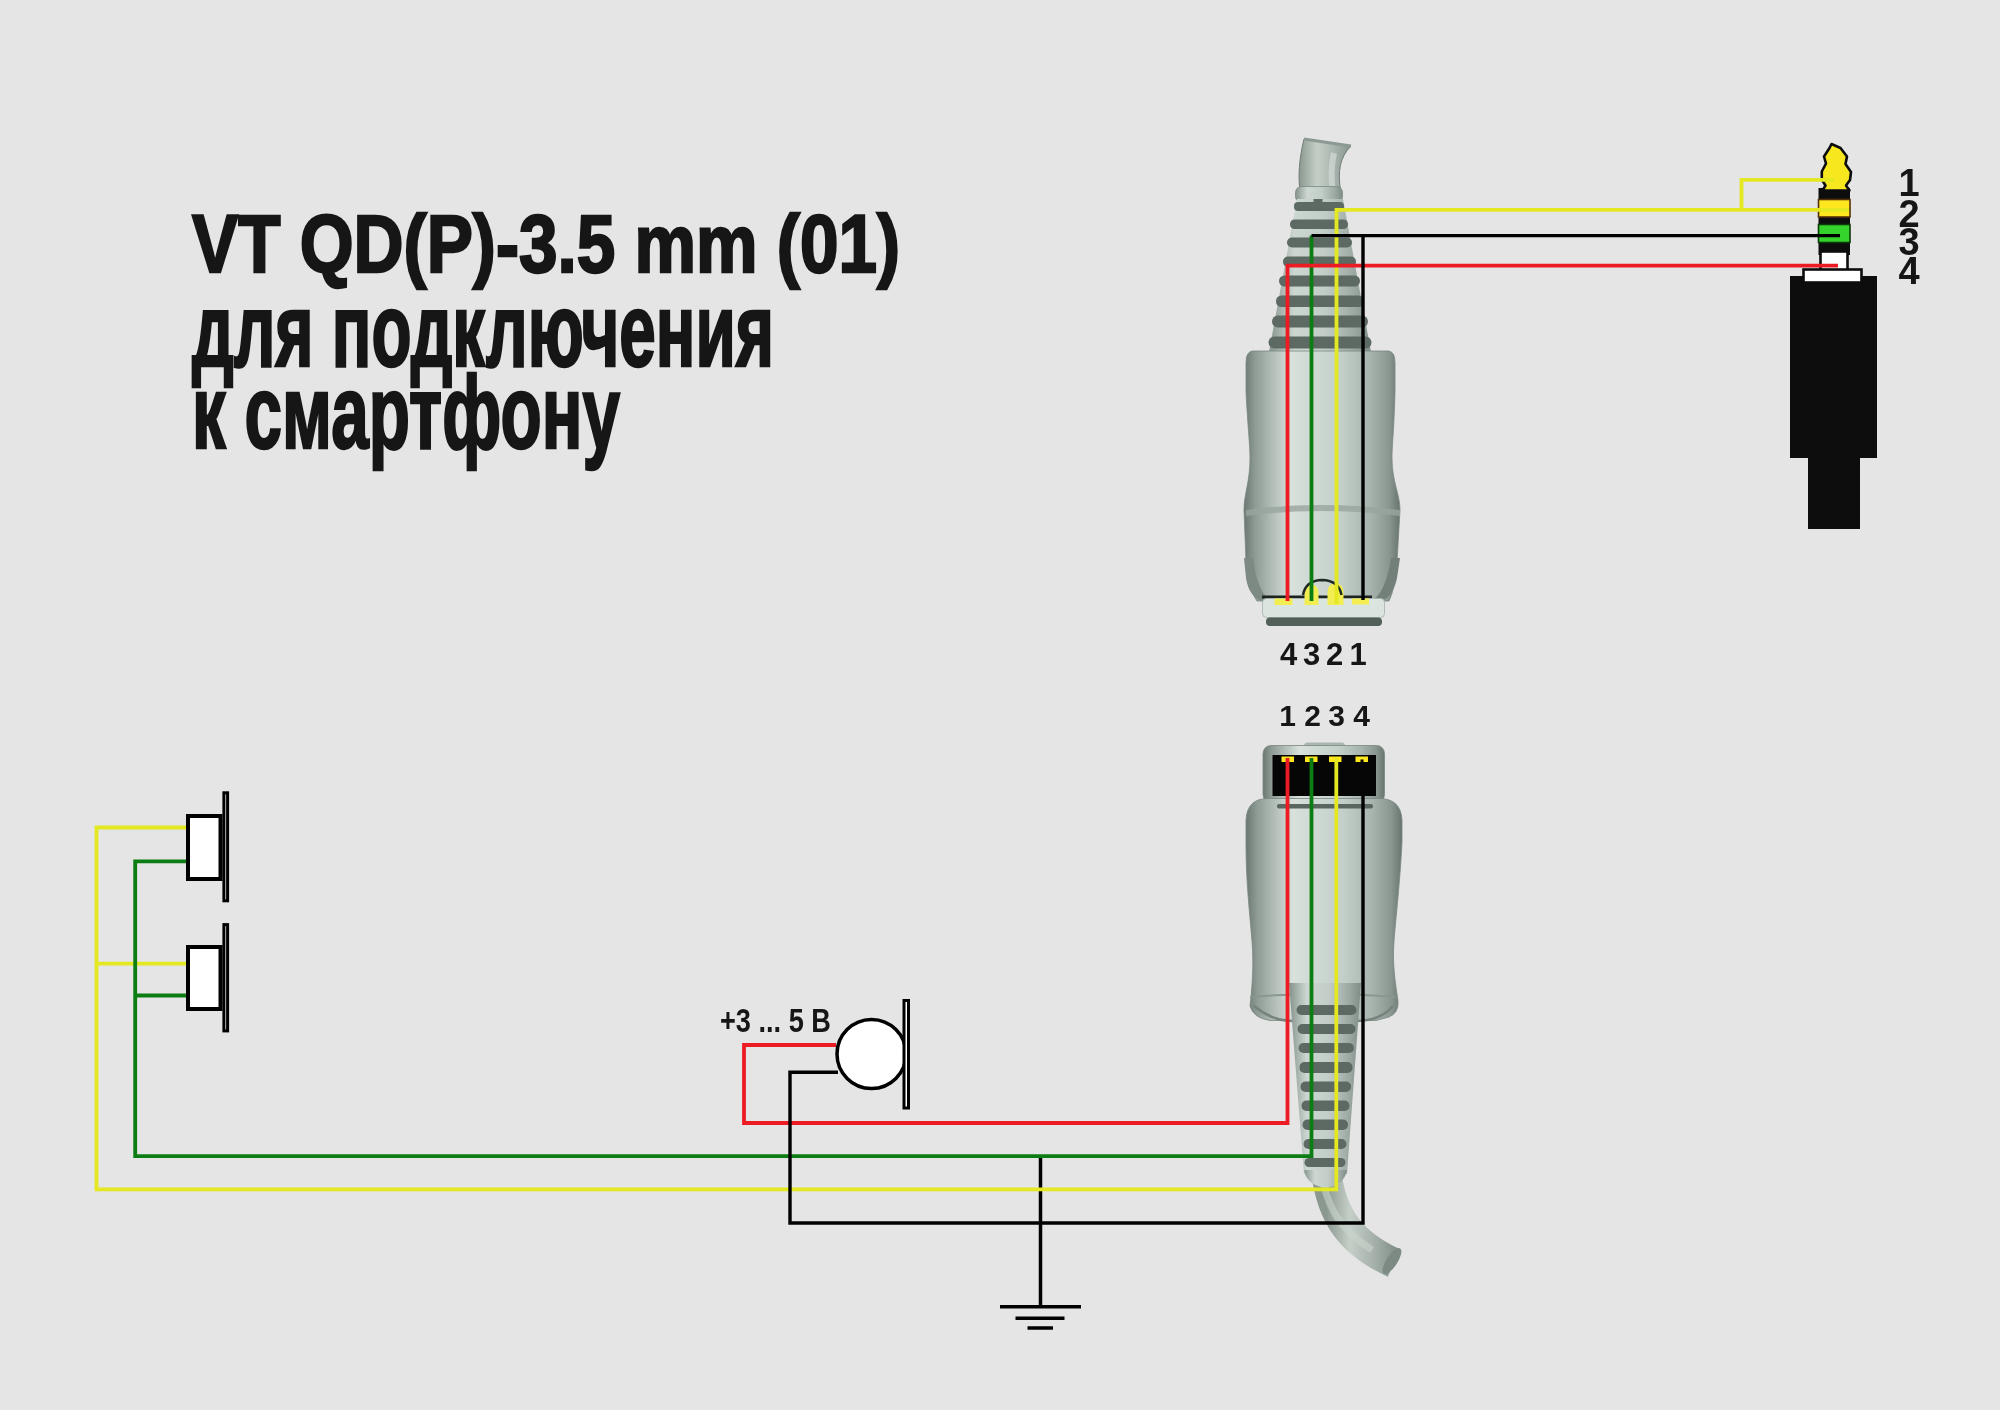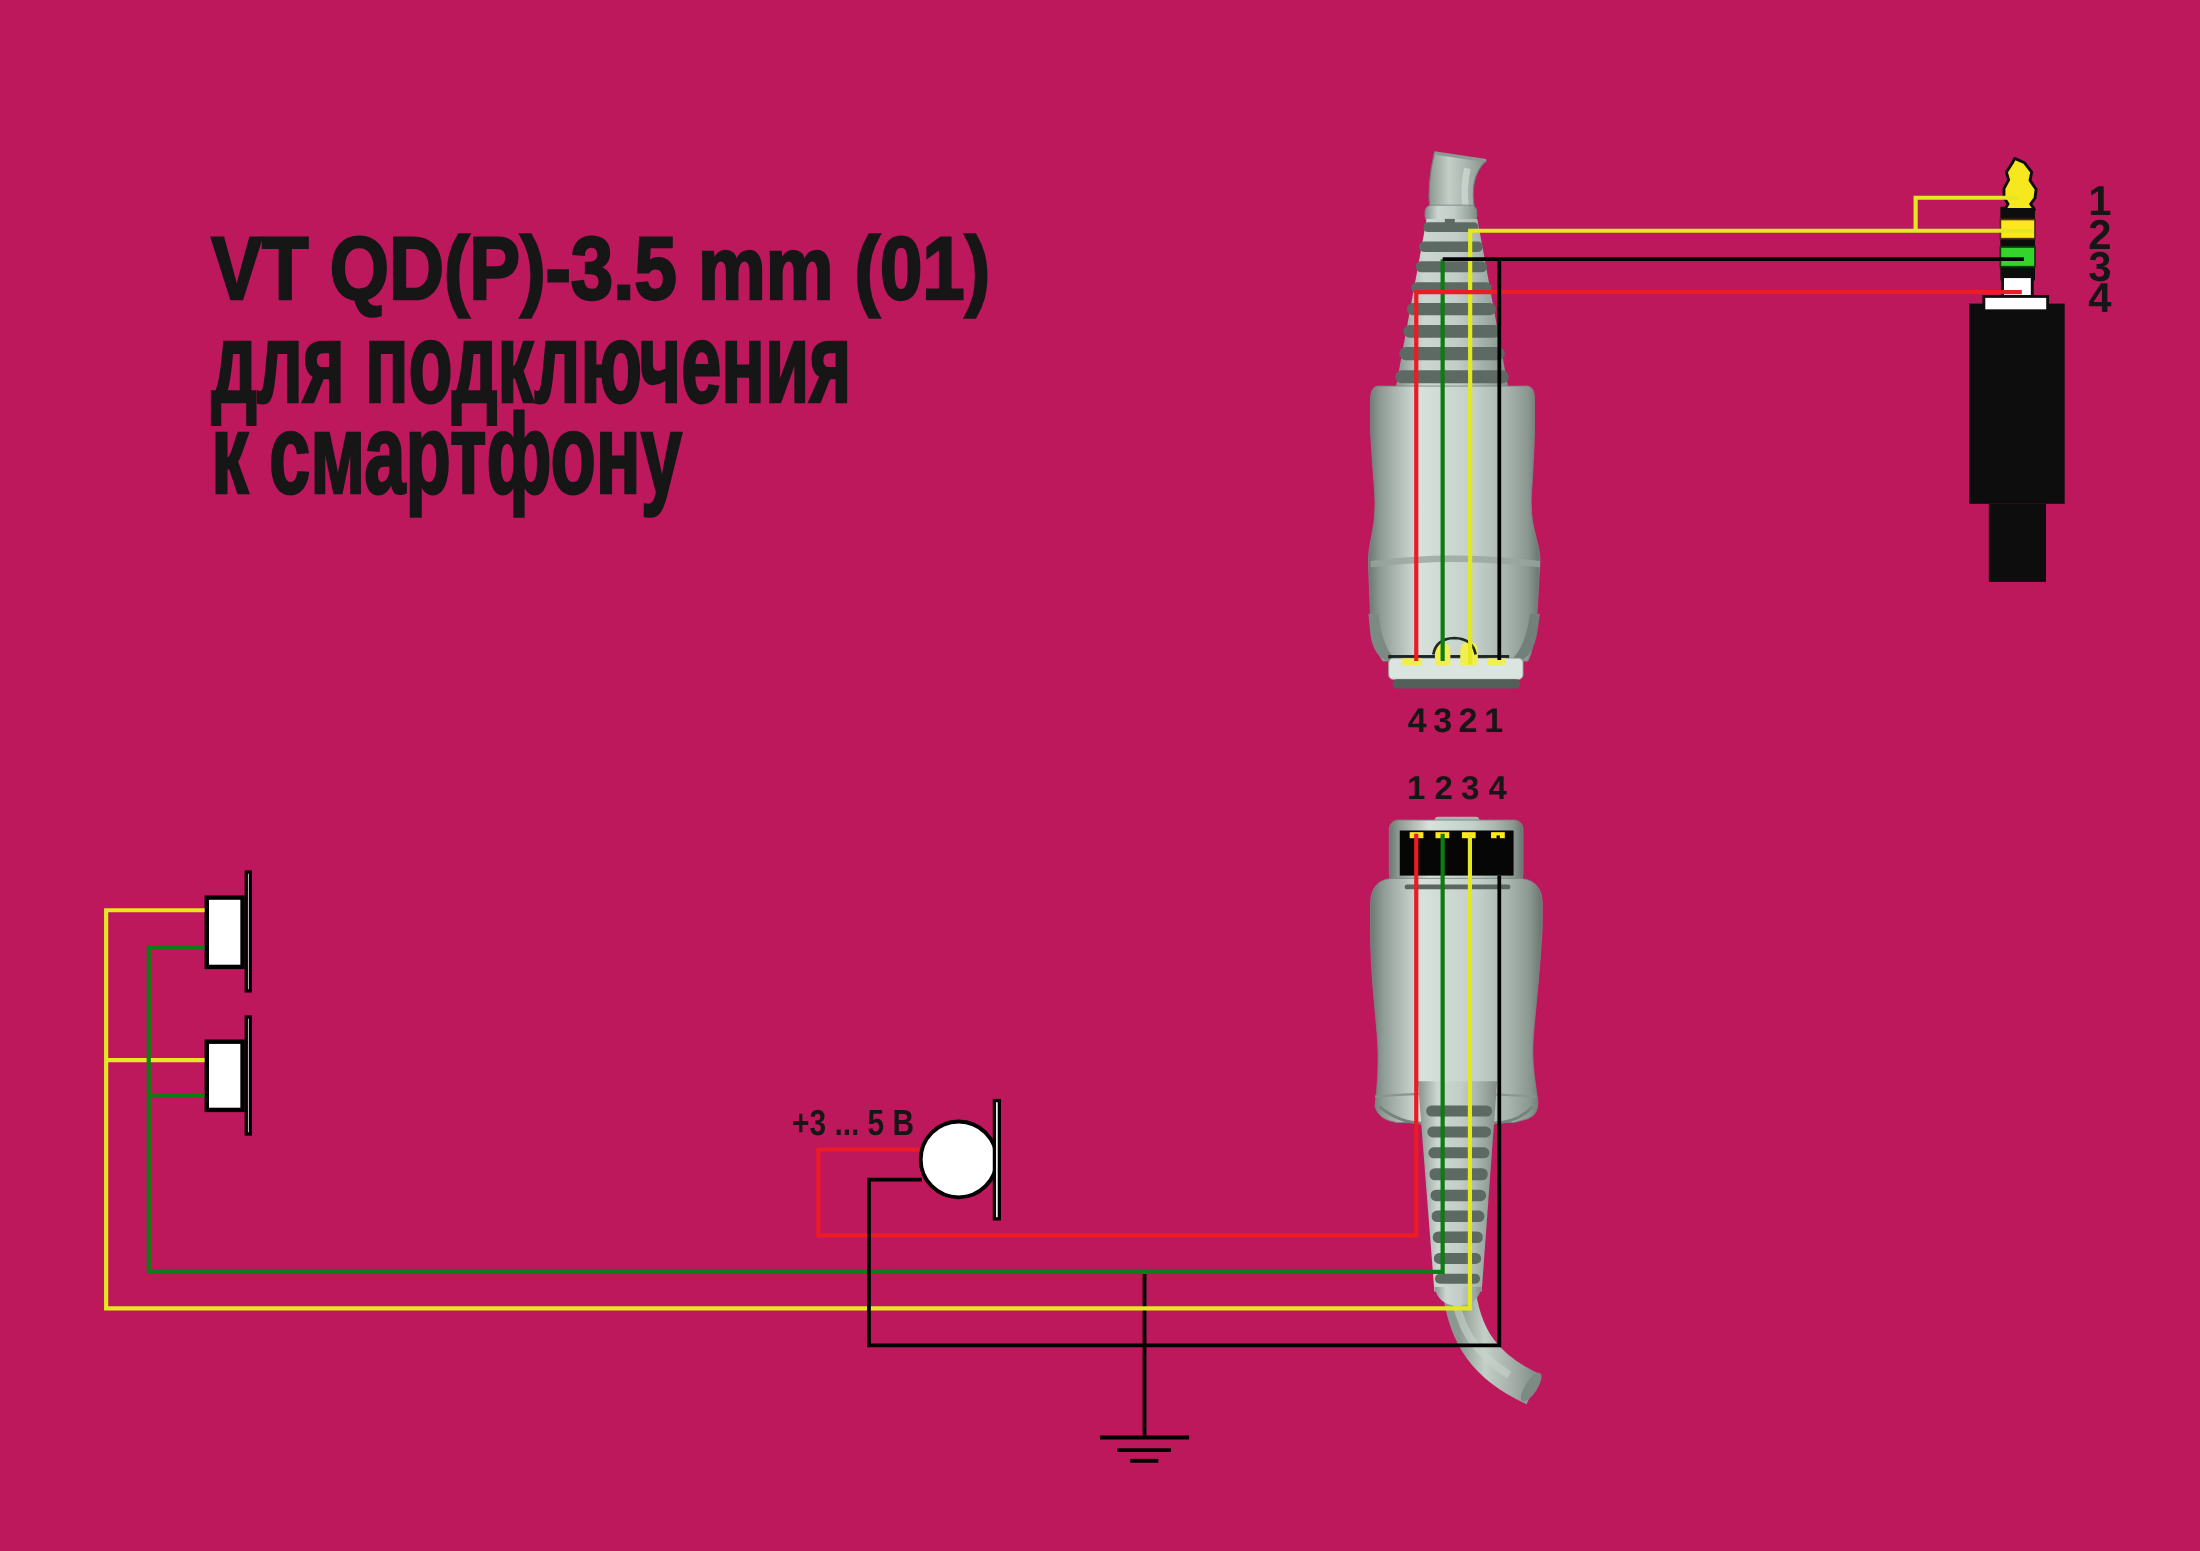--- a/index.html
+++ b/index.html
@@ -1,16 +1,16 @@
 <!DOCTYPE html>
 <html><head>
 <meta charset="utf-8">
 <style>
   html,body{margin:0;padding:0;background:#fff;}
-  .page{position:relative;width:2000px;height:1410px;background:#be185d;overflow:hidden;
+  .page{position:relative;width:2000px;height:1410px;background:#e5e5e5;overflow:hidden;
         font-family:"Liberation Sans",sans-serif;font-weight:bold;}
   svg{position:absolute;left:0;top:0;}
   text{font-family:"Liberation Sans",sans-serif;font-weight:bold;fill:#161616;}
 </style>
 </head>
 <body>
 <div class="page">
 <svg width="2000" height="1410" viewBox="0 0 2000 1410">
 <defs>
   <linearGradient id="gBody" x1="0" y1="0" x2="1" y2="0">

